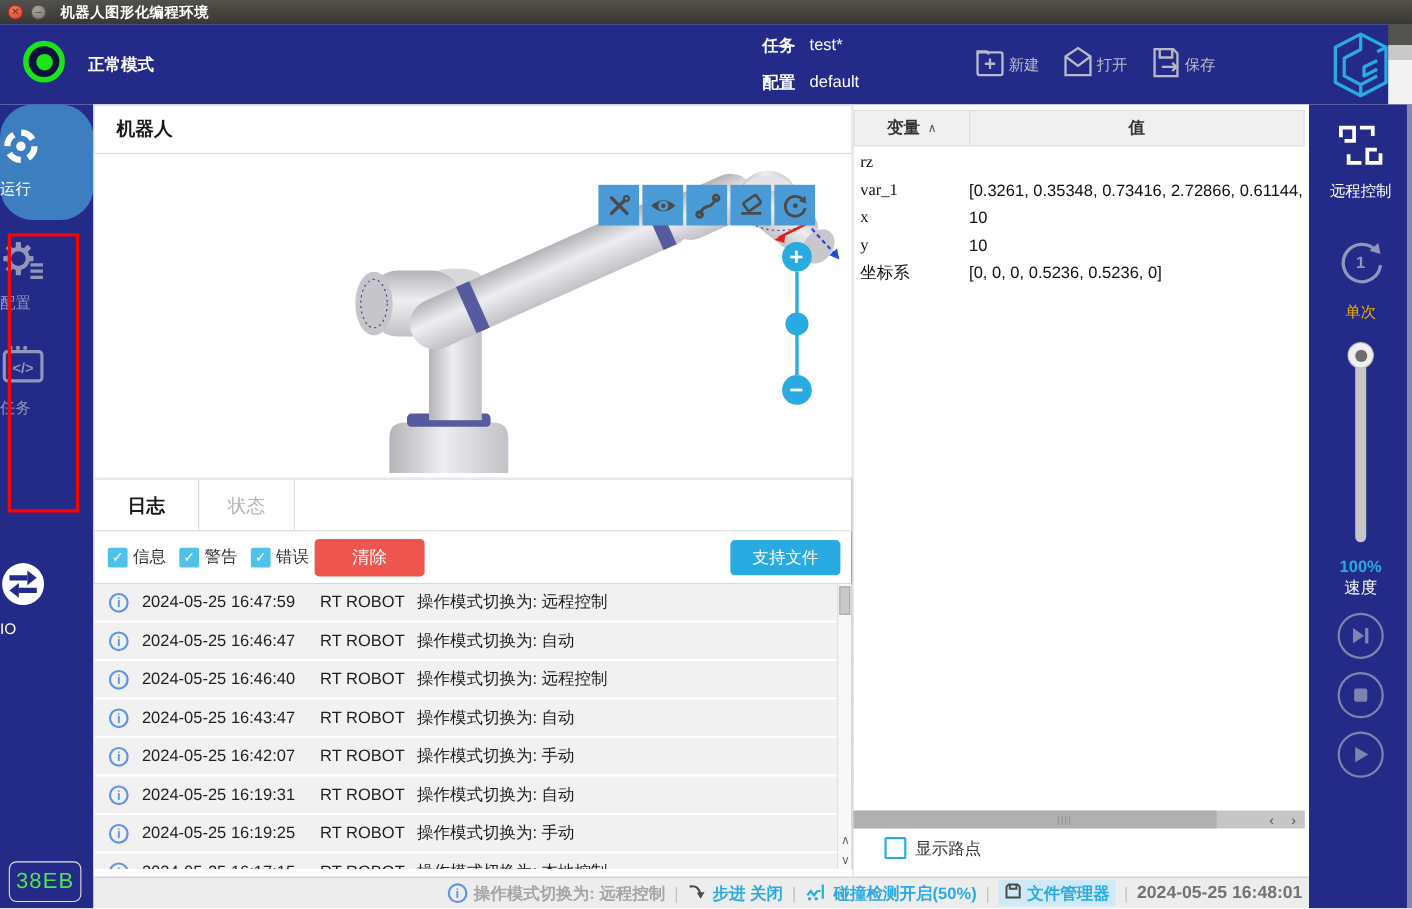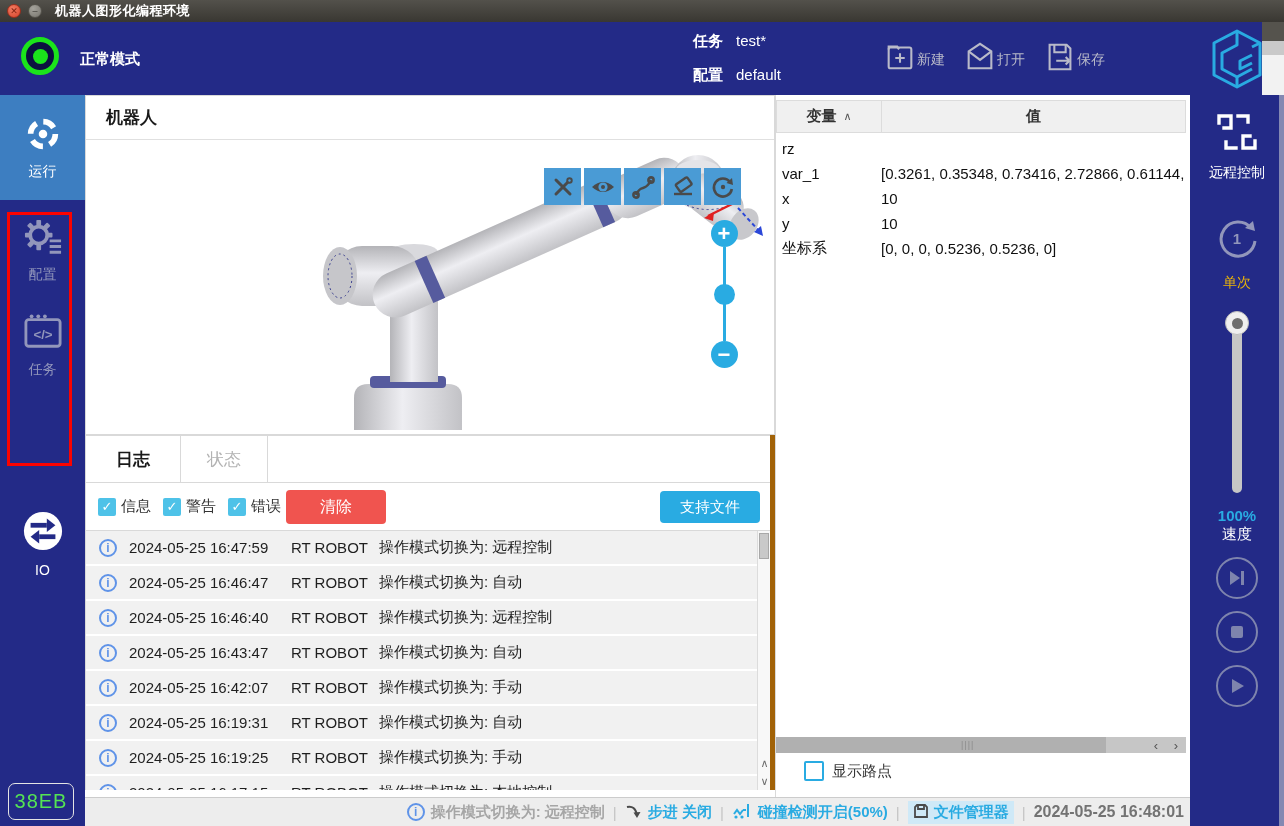--- a/index.html
+++ b/index.html
@@ -28,21 +28,21 @@
   .hdr-kv .k { font-weight:700; }
   .hdr-kv.task { top:10px; } .hdr-kv.cfg { top:44px; }
   .hdr-btn { position:absolute; top:5px; width:64px; height:64px; display:flex; flex-direction:row;
     align-items:center; justify-content:flex-start; cursor:pointer; }
   .hdr-btn svg { width:34px; height:34px; }
   .hdr-btn .lbl { color:#b9bac9; font-size:14px; margin-top:2px; }
   .logo { position:absolute; left:1210px; top:6px; width:54px; height:62px; }
 
   
   .lsidebar { position:absolute; left:0; top:95px; width:85px; height:731px; background:#232a87; }
-  .nav-item { position:absolute; left:0; width:85px; display:flex; flex-direction:column; align-items:center; cursor:pointer; }
+  .nav-item { position:absolute; left:0; width:85px; display:flex; flex-direction:column; cursor:pointer;border-radius:30px; }
   .nav-item .lbl { font-size:14px; margin-top:6px; }
   .nav-item.active { background:#3d7ec1; }
   .nav-item.white .lbl { color:#ffffff; }
   .nav-item.dim .lbl { color:#9296bb; }
   .redbox { position:absolute; left:7px; top:117px; width:65px; height:254px;
     border:3px solid #fb0300; pointer-events:none; }
   .chip-badge { position:absolute; left:8px; top:688px; width:66px; height:37px;
     border:1px solid #e4e4e4; border-radius:7px; color:#54e354; font-size:20px;
     display:flex; align-items:center; justify-content:center; letter-spacing:1px; }
 
@@ -56,21 +56,21 @@
   .vtool { width:37px; height:37px; background:#4a9bd5; display:flex; align-items:center; justify-content:center; cursor:pointer; }
   .zoomctl { position:absolute; top:80px; right:36px; width:28px; height:148px; display:flex;
     flex-direction:column; align-items:center; }
   .zbtn { width:27px; height:27px; border-radius:50%; background:#29abe2; color:#ffffff; font-size:22px;
     font-weight:700; display:flex; align-items:center; justify-content:center; line-height:1; cursor:pointer; }
   .zline { width:3px; flex:1; background:#29abe2; }
   .zhandle { width:21px; height:21px; border-radius:50%; background:#29abe2; margin:-2px 0; cursor:pointer; }
 
   
   .log-panel { position:absolute; left:85px; top:435px; width:690px; height:355px; background:#ffffff;
-    border-left:1px solid #d9d9d9; border-right:5px solid #a16207; }
+    border-left:1px solid #d9d9d9; border-right:1px solid #a16207; }
   .tabbar { height:48px; border-top:1px solid #d9d9d9; border-bottom:1px solid #d9d9d9; display:flex; background:#ffffff; }
   .tab { width:95px; border-right:1px solid #d9d9d9; display:flex; align-items:center; justify-content:center;
     font-size:17px; cursor:pointer; }
   .tab.active { color:#1a1a1a; font-weight:700; }
   .tab.idle { color:#b3b3b3; width:87px; }
   .filterbar { position:relative; height:48px; border-bottom:1px solid #d9d9d9; display:flex; align-items:center; }
   .cbgroup { display:flex; align-items:center; margin-left:12px; cursor:pointer; }
   .cb { width:18px; height:18px; background:#4ec2e8; border-radius:2px; display:flex; align-items:center;
     justify-content:center; color:#ffffff; font-size:13px; }
   .cbgroup .lbl { font-size:15px; color:#333333; margin-left:5px; }
@@ -98,21 +98,21 @@
   .vars-panel { position:absolute; left:775px; top:95px; width:415px; height:731px; background:#ffffff;
     border-left:1px solid #d9d9d9; }
   .vtable-head { position:absolute; left:0; top:5px; width:410px; height:33px; background:#f0f0f0;
     border:1px solid #dcdcdc; display:flex; }
   .vth { display:flex; align-items:center; justify-content:center; font-size:15px; font-weight:700; color:#333333; }
   .vth.name { width:105px; border-right:1px solid #dcdcdc; cursor:pointer; }
   .vth.val { flex:1; }
   .vth .caret { font-size:11px; margin-left:7px; font-weight:400; color:#555; }
   .vrows { position:absolute; left:0; top:41px; width:410px; }
   .vrow { height:25px; display:flex; align-items:center; font-size:15px; color:#101010; }
-  .vrow .n { width:105px; padding-left:6px; }
+  .vrow .n { width:105px; padding-left:6px;font-family:Liberation Serif, serif; }
   .vrow .v { flex:1; white-space:nowrap; overflow:hidden; }
   .hscroll { position:absolute; left:0; top:642px; width:410px; height:16px; background:#c6c6c6; display:flex; }
   .hscroll .track { position:relative; flex:1; background:#c6c6c6; }
   .hscroll .thumb { position:absolute; left:0; top:0; height:16px; width:330px; background:#b0b0b0; }
   .hscroll .grip { position:absolute; left:185px; top:3px; height:10px; width:14px; color:#8b8b8b;
     font-size:9px; letter-spacing:1px; line-height:10px; }
   .hscroll .harr { width:20px; height:16px; display:flex; align-items:center; justify-content:center;
     color:#555555; font-size:13px; background:#c6c6c6; cursor:pointer; }
   .waypoints { position:absolute; left:28px; top:666px; display:flex; align-items:center; cursor:pointer; }
   .waypoints .box { width:20px; height:20px; border:2px solid #29abe2; background:#ffffff; border-radius:2px; }

